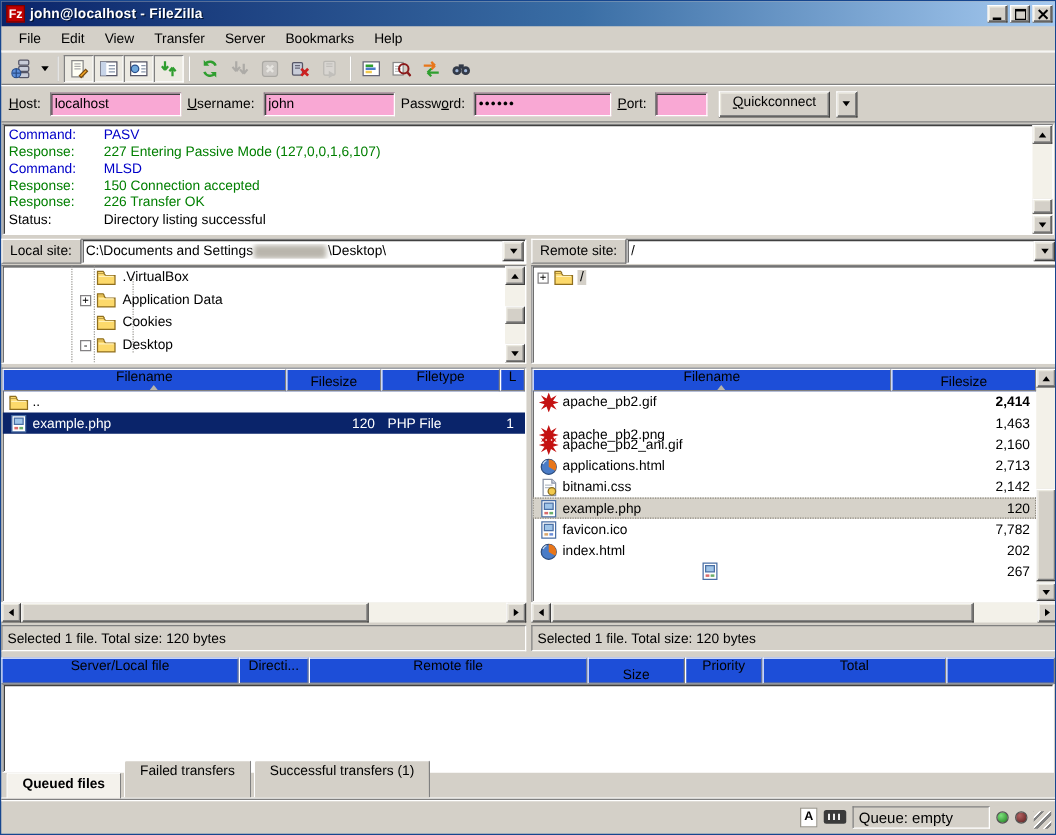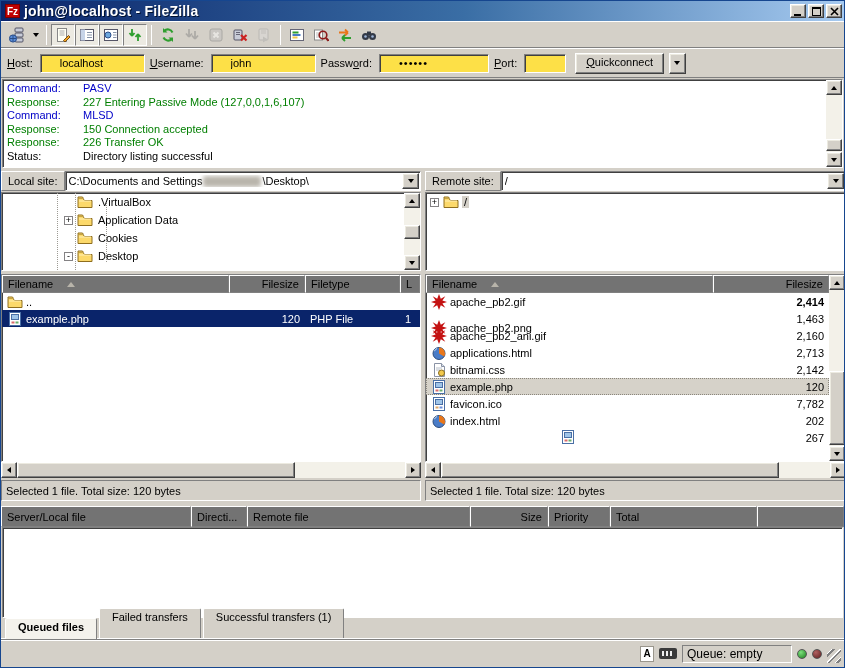--- a/index.html
+++ b/index.html
@@ -12,21 +12,21 @@
             box-shadow: inset -1px -1px 0 #808080, inset 1px 1px 0 #ECEAE0; }
   .sunken { background:#fff; border:1px solid; border-color:#808080 #FFFFFF #FFFFFF #808080;
             box-shadow: inset 1px 1px 0 #404040; }
   .sunken-flat { background:#D4D0C8; border:1px solid; border-color:#808080 #FFFFFF #FFFFFF #808080; }
 
   
   .titlebar { height:20px; flex:none; display:flex; align-items:center; padding:0 2px;
               background:linear-gradient(to right,#0A246A,#3A6EA5 55%,#A6CAF0); }
   .app-icon { width:15px; height:14px; background:#BF0000; color:#fff; font-weight:bold;
               font-size:10px; line-height:14px; text-align:center; margin:0 4px 0 2px; border:1px solid #7A0000; }
-  .title-text { color:#fff; font-weight:bold; font-size:14px; letter-spacing:.2px; flex:1;
+  .title-text { color:#fff; font-weight:bold; font-size:11px; letter-spacing:.2px; flex:1;
                 text-shadow:1px 1px 0 #00112E; }
   .cap-btn { width:16px; height:14px; margin-left:2px; display:flex; align-items:center; justify-content:center; }
   .cap-btn svg { display:block; }
 
   
   .menubar { height:20px; flex:none; display:flex; align-items:center; padding-left:6px; border-bottom:1px solid #E8E6E0;}
   .menu-item { padding:3px 8px; }
 
   
   .toolbar { height:27px; flex:none; display:flex; align-items:center; padding-left:4px;
@@ -36,21 +36,21 @@
   .tb-btn.pressed { border-color:#808080 #fff #fff #808080; background:#ECEAE2; }
   .tb-btn.disabled { filter:grayscale(1) opacity(.45); }
   .tb-btn svg { width:16px; height:16px; }
   .tb-drop { width:13px; height:22px; display:flex; align-items:center; justify-content:center; border:1px solid transparent;}
   .tb-sep { width:1px; height:20px; background:#808080; border-right:1px solid #fff; margin:0 4px; }
 
   
   .quickbar { height:30px; flex:none; display:flex; align-items:center; gap:5px; padding:0 6px;
               border-top:1px solid #fff; border-bottom:1px solid #808080; }
   .quickbar label { margin-right:2px; }
-  .qc-input { height:19px; font:11px "Liberation Sans",sans-serif; padding:1px 19px; background:#fde047;
+  .qc-input { height:19px; font:11px "Liberation Sans",sans-serif; padding:1px 3px; background:#f9a8d4;
               border:1px solid; border-color:#808080 #FFFFFF #FFFFFF #808080; box-shadow:inset 1px 1px 0 #404040; outline:none;}
   .qc-host{width:105px}.qc-user{width:105px}.qc-pass{width:110px; letter-spacing:1px}.qc-port{width:42px}
   .qc-btn { height:21px; padding:2px 10px; font:11px "Liberation Sans",sans-serif; margin-left:4px; }
   .qc-btn u { text-decoration:underline; }
   .qc-drop { width:17px; height:21px; display:flex; align-items:center; justify-content:center; }
 
   
   .log { height:89px; flex:none; margin:1px 1px 0 1px; position:relative; overflow:hidden; padding:2px 20px 2px 4px; }
   .log-line { display:flex; line-height:13.5px; white-space:nowrap; }
   .log-label { width:76px; flex:none; }
@@ -94,22 +94,22 @@
   .exp-space { width:13px; flex:none; }
   .tree-label { padding:0 2px; }
   .tree-label.sel { background:#D4D0C8; }
   .icon16 { width:16px; height:16px; flex:none; margin-right:3px; display:flex; align-items:center; }
   .icon16 svg { width:16px; height:16px; }
 
   
   .list-wrap { position:relative; background:#fff; border:1px solid; border-color:#808080 #fff #fff #808080;
                box-shadow:inset 1px 1px 0 #404040; height:188px; overflow:hidden; display:flex; flex-direction:column;}
   .hdr-row { display:flex; flex:none; height:18px; }
-  .col-h { background:#737373; border:1px solid; border-color:#FFFFFF #808080 #808080 #FFFFFF;
-           display:flex; align-items:center; padding:0 5px; overflow:hidden; white-space:nowrap; }
+  .col-h { background:#1d4ed8; border:1px solid; border-color:#FFFFFF #808080 #808080 #FFFFFF;
+           display:flex; align-items:center; padding:0 5px; overflow:hidden; white-space:nowrap;flex-direction:column; }
   .col-h.r { justify-content:flex-end; }
   .sort-asc { width:0; height:0; border-left:4px solid transparent; border-right:4px solid transparent;
               border-bottom:5px solid #B8B4AA; margin-left:14px; }
   .rows { flex:1; overflow:hidden; }
   .f-row { display:flex; height:17px; align-items:center; white-space:nowrap; }
   .f-row.sel-active { background:#0A246A; color:#fff; }
   .f-row.sel-inactive { background:#D6D2C9; outline:1px dotted #8A867C; outline-offset:-1px; }
   .cell { padding:0 5px; overflow:hidden; display:flex; align-items:center; height:17px; }
   .cell.r { justify-content:flex-end; }
 
@@ -166,20 +166,29 @@
           <rect x="0" y="0" width="9" height="2" fill="#000"></rect>
         </svg>
     </div>
     <div class="cap-btn raised">
       <svg width="9" height="9">
           <path d="M1 1 L8 8 M8 1 L1 8" stroke="#000" stroke-width="1.6"></path>
         </svg>
     </div>
   </div>
 
+  <div class="menubar">
+      <div class="menu-item">File</div>
+      <div class="menu-item">Edit</div>
+      <div class="menu-item">View</div>
+      <div class="menu-item">Transfer</div>
+      <div class="menu-item">Server</div>
+      <div class="menu-item">Bookmarks</div>
+      <div class="menu-item">Help</div>
+    </div>
 
   <div class="toolbar">
       <div class="tb-btn">
         <svg viewBox="0 0 16 16">
           <rect x="6" y="1" width="8" height="4" rx="1" fill="#C8CCD8" stroke="#556"></rect>
           <rect x="6" y="6" width="8" height="4" rx="1" fill="#C8CCD8" stroke="#556"></rect>
           <rect x="6" y="11" width="8" height="4" rx="1" fill="#C8CCD8" stroke="#556"></rect>
           <circle cx="4" cy="11.5" r="3.6" fill="#5B8DD9" stroke="#2A4E8A"></circle>
           <path d="M1 11.5h6M4 8.2v6.6" stroke="#2A4E8A" fill="none"></path>
         </svg>

